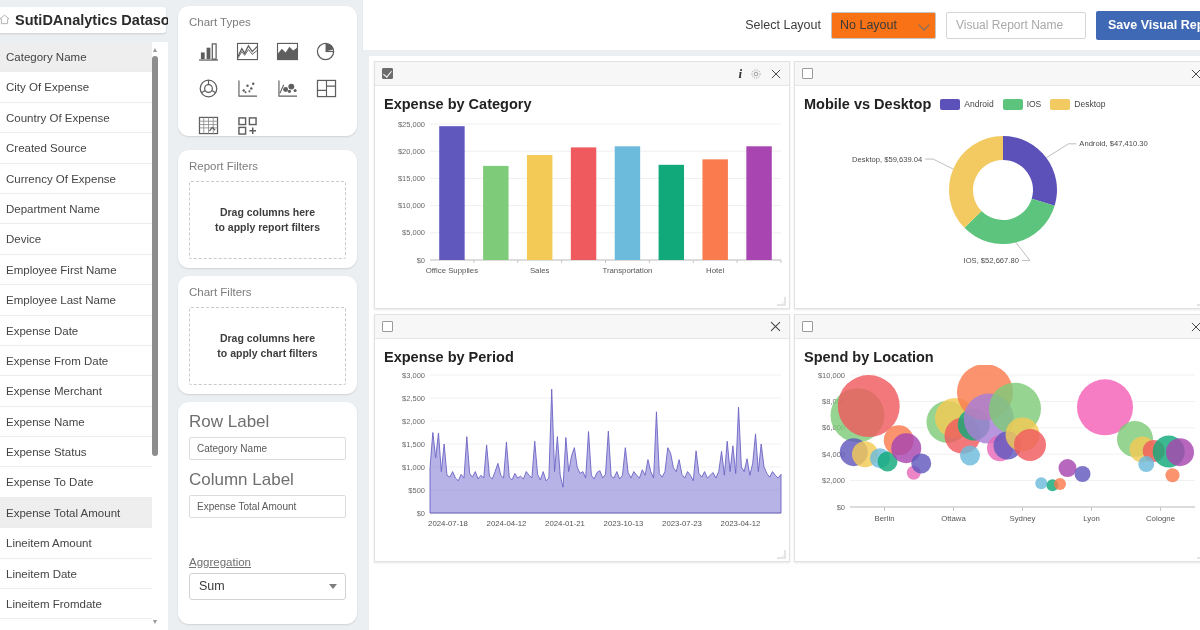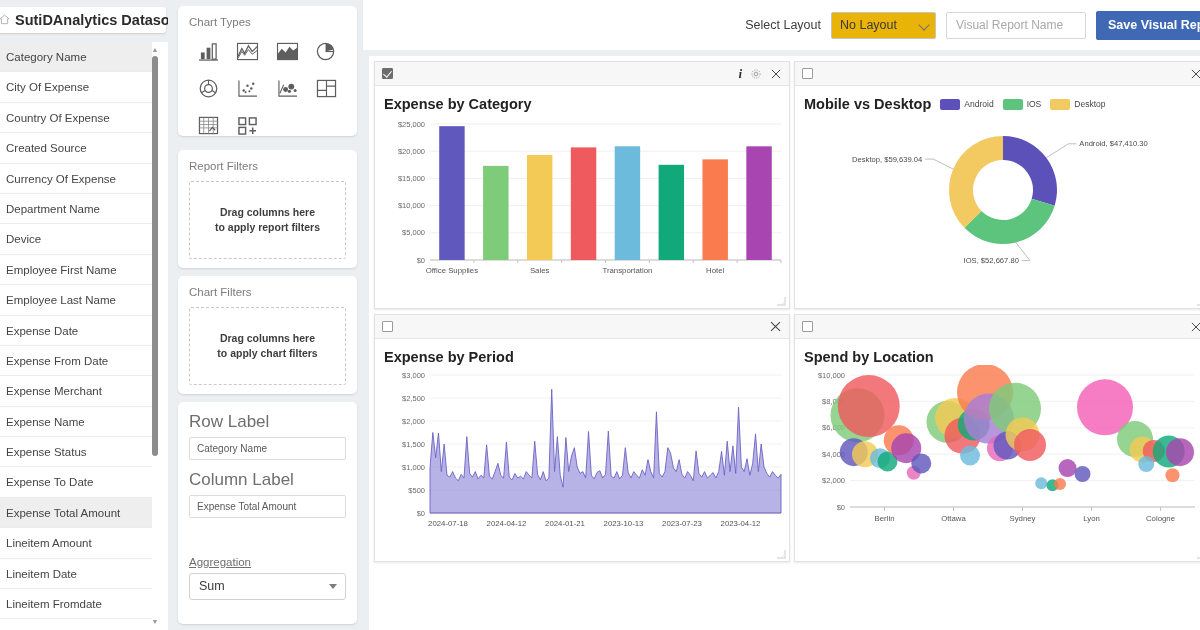--- a/index.html
+++ b/index.html
@@ -35,21 +35,21 @@
     cursor:pointer;
   }
   .field-item.sel { background:#eeeeee; }
   .sb-track { position:absolute; right:9px; top:4px; width:8px; height:580px; }
   .sb-up, .sb-down { position:absolute; left:0; width:8px; height:8px; color:#9a9a9a; font-size:7px; text-align:center; line-height:8px; }
   .sb-up { top:0; } .sb-down { bottom:0; }
   .sb-thumb { position:absolute; left:1px; top:10px; width:6px; height:400px; background:#8d8d8d; border-radius:3px; }
 
   
   .mid-col { width:195px; flex:0 0 195px; height:630px; background:#eceff1; position:relative; padding:6px 6px 0 10px; }
-  .card { background:#fff; border-radius:5px; box-shadow:0 1px 2px rgba(0,0,0,.12); padding:10px 11px; }
+  .card { background:#fff; border-radius:11px; box-shadow:0 1px 2px rgba(0,0,0,.12); padding:10px 11px; }
   .card-title { font-size:11.5px; color:#7d7d7d; margin-bottom:9px; }
   .chart-types { position:absolute; left:10px; top:6px; width:179px; height:130px; }
   .ct-grid { display:grid; grid-template-columns:repeat(4,1fr); row-gap:9px; justify-items:center; align-items:center; }
   .ct-icon { width:30px; height:28px; display:flex; align-items:center; justify-content:center; cursor:pointer; color:#5e5e5e; }
   .ct-icon svg { display:block; }
 
   .report-filters { position:absolute; left:10px; top:150px; width:179px; height:118px; }
   .chart-filters  { position:absolute; left:10px; top:276px; width:179px; height:118px; }
   .dropzone {
     border:1px dashed #c9c9c9; border-radius:2px; height:78px;
@@ -72,21 +72,21 @@
   
   .right-col { flex:1; height:630px; background:#eceff1; position:relative; }
   .toolbar {
     position:absolute; left:0; top:0; right:0; height:50px; background:#fff;
     display:flex; align-items:center; justify-content:flex-end; padding-right:0; gap:10px;
     box-shadow:0 1px 2px rgba(0,0,0,.07);
   }
   .tb-label { font-size:12.5px; color:#3d3d3d; }
   .tb-select {
     width:105px; height:27px; border:1px solid #c4c4c4; border-radius:2px;
-    font-size:12.5px; color:#3a3a3a; line-height:25px; padding-left:8px; position:relative; background:#eab308; cursor:pointer;
+    font-size:12.5px; color:#3a3a3a; line-height:25px; padding-left:8px; position:relative; background:#f97316; cursor:pointer;
   }
   .tb-select .chev { position:absolute; right:7px; top:8px; width:8px; height:8px; border-right:1.6px solid #6e6e6e; border-bottom:1.6px solid #6e6e6e; transform:rotate(45deg); }
   .tb-input {
     width:140px; height:27px; border:1px solid #d6d6d6; border-radius:2px;
     font-size:12px; color:#a9a9a9; line-height:25px; padding-left:9px; background:#fff;
   }
   .tb-save {
     height:29px; background:#3f68b5; color:#fff; font-size:12.5px; font-weight:700;
     line-height:29px; padding:0 12px; border-radius:2px; white-space:nowrap;
     margin-right:-33px; cursor:pointer;

